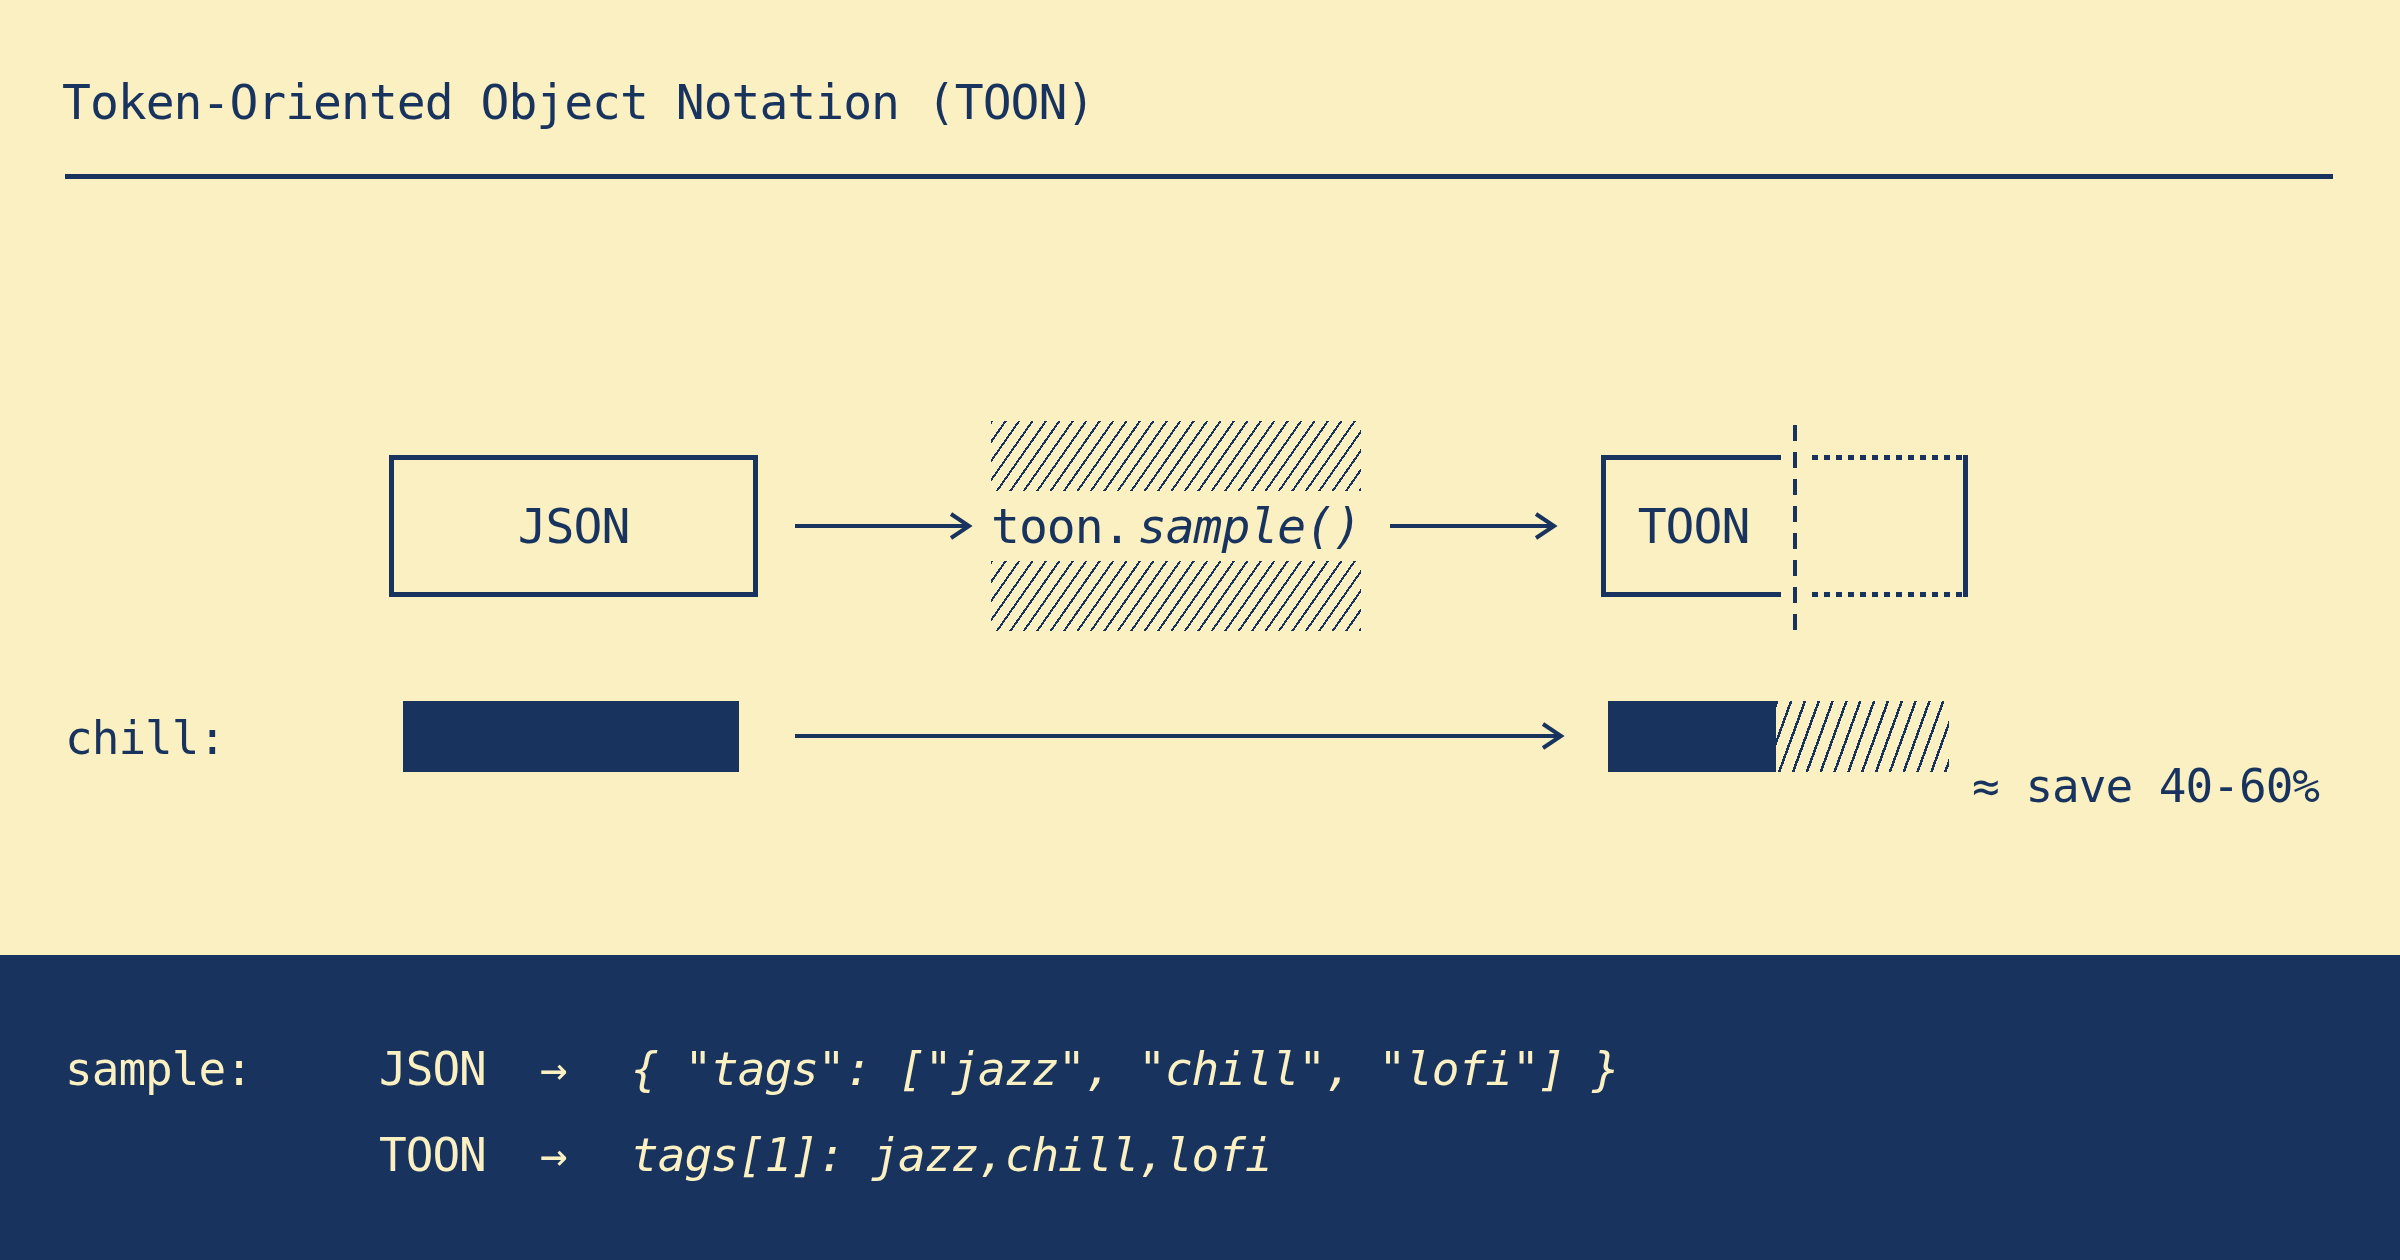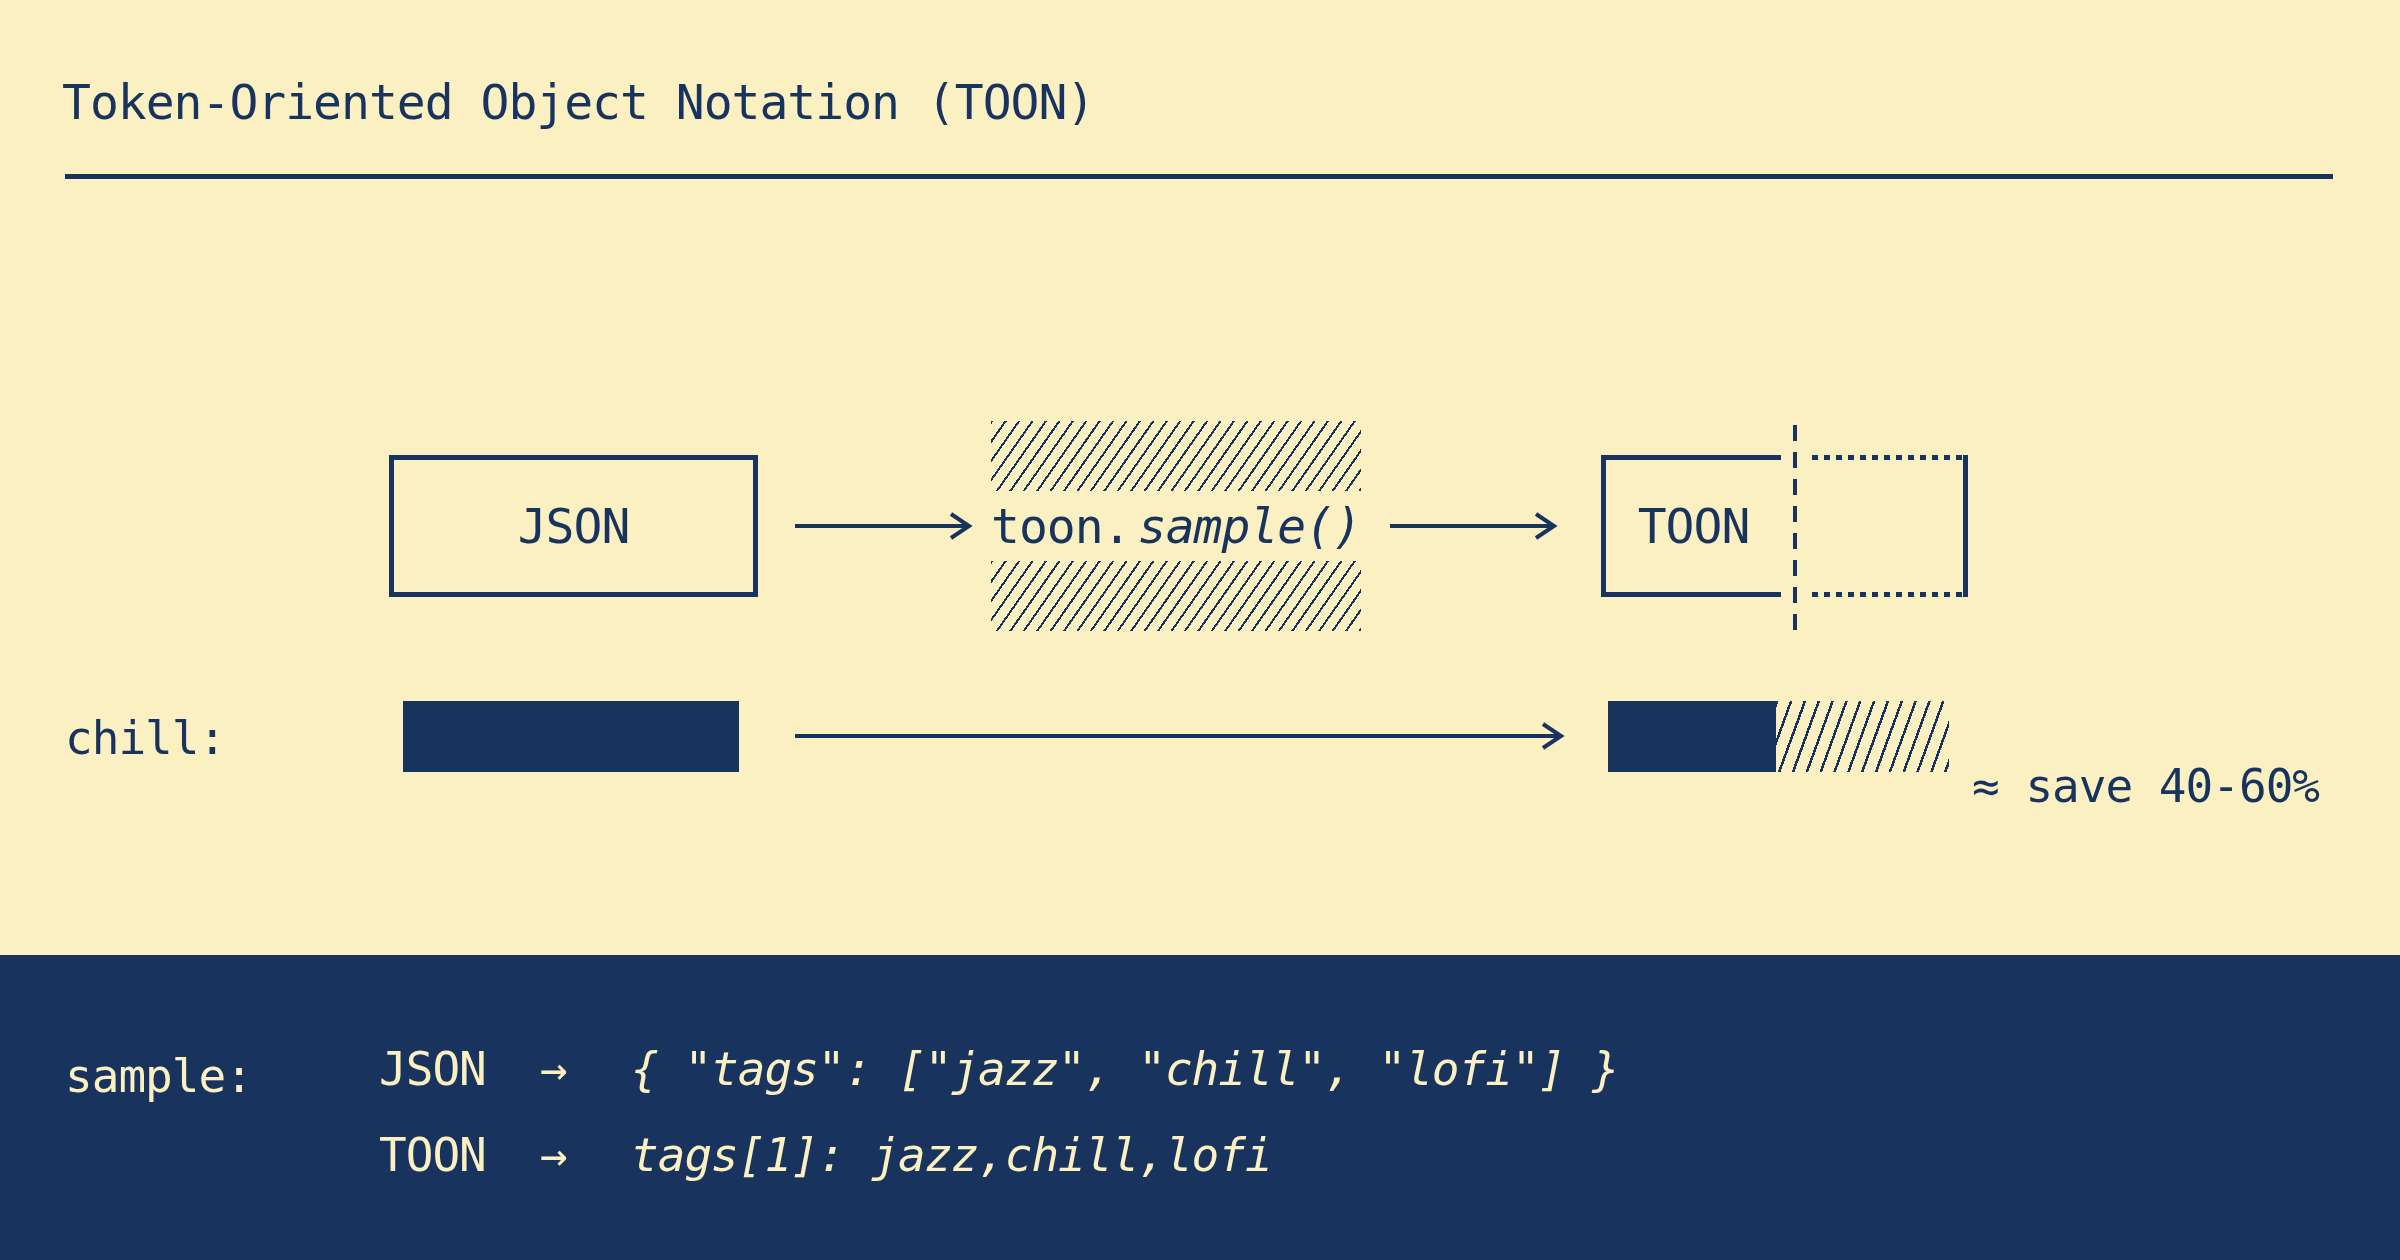--- a/index.html
+++ b/index.html
@@ -94,21 +94,21 @@
 
   svg.arrow{overflow:visible;}
   svg.arrow line,svg.arrow path{stroke:var(--navy);stroke-width:4px;fill:none;}
 
   
   .sample-band{
     left:0;top:955px;width:2400px;height:305px;
     background:var(--navy);color:var(--cream);
   }
   .sample-band .abs{white-space:nowrap;font-size:46px;line-height:58px;font-weight:500;letter-spacing:-1px;}
-  .sample-label{left:65px;top:92px;}
+  .sample-label{left:65px;top:85px;}
   .row1{top:85px;}
   .row2{top:171px;}
   .fmt{left:379px;}
   .arr{left:540px;font-size:40px;}
   .code{left:631px;font-style:italic;}
 </style>
 </head>
 <body>
 
 <div class="canvas">

